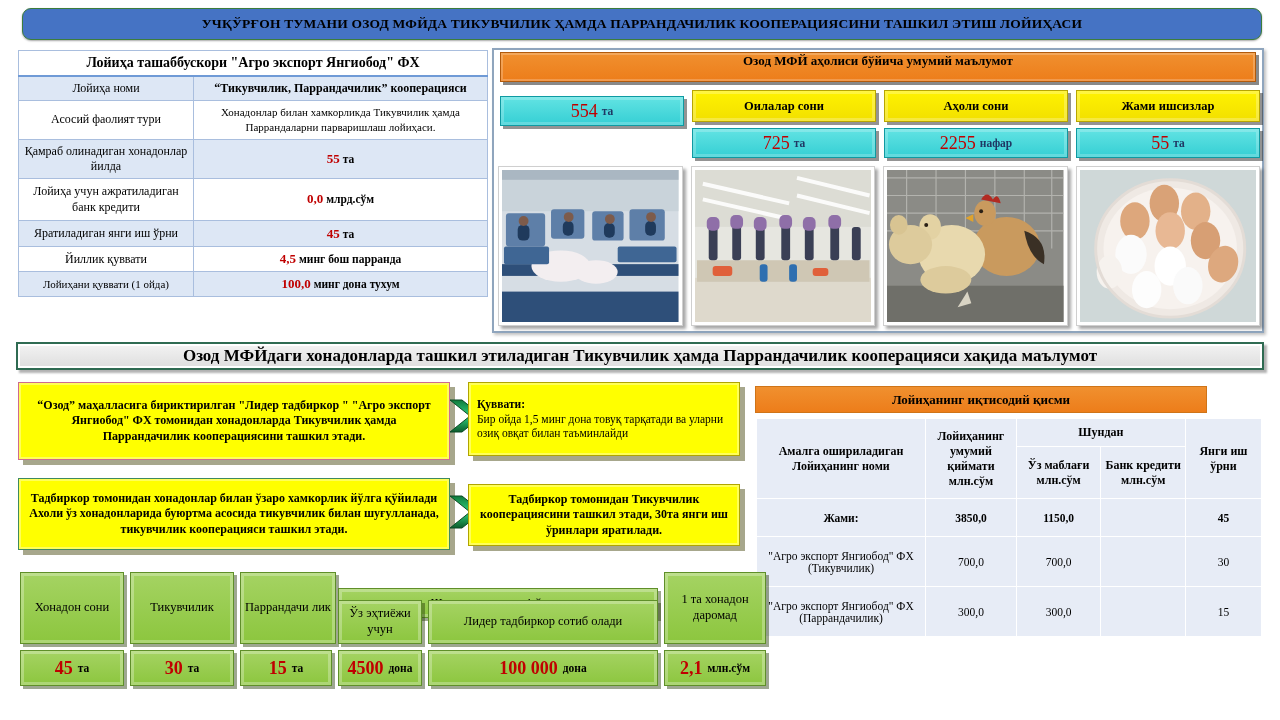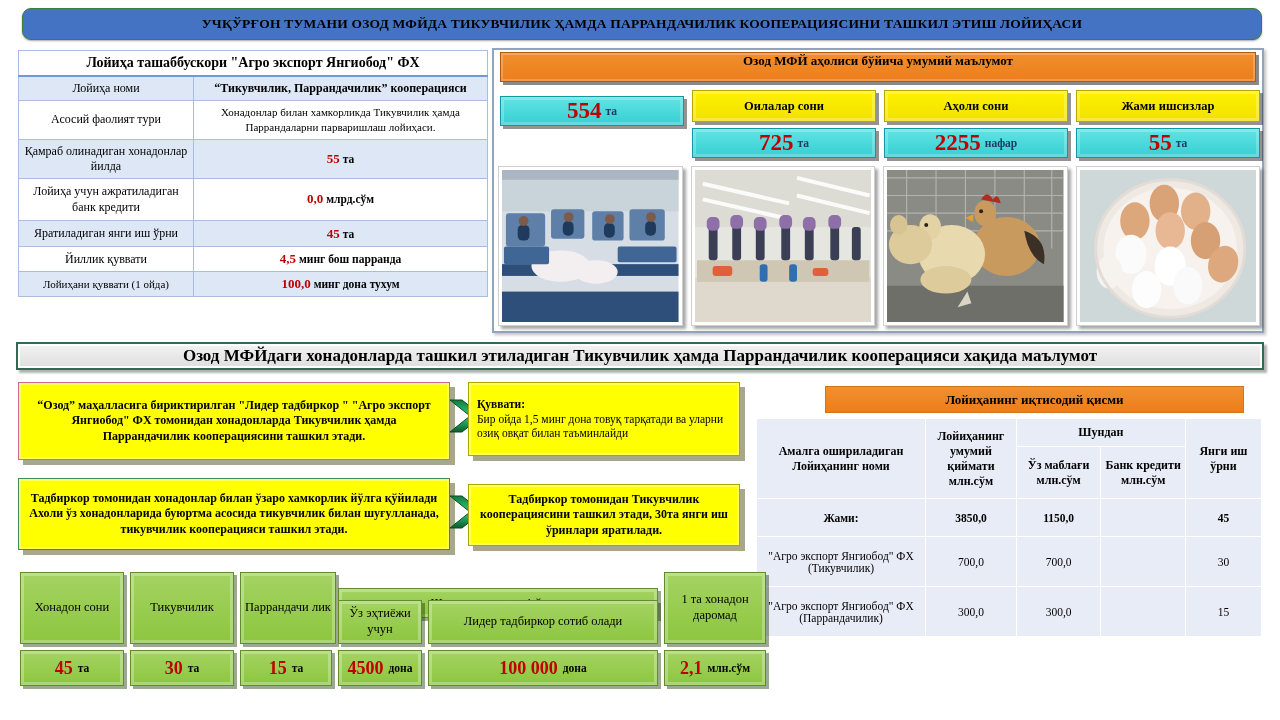--- a/index.html
+++ b/index.html
@@ -59,21 +59,21 @@
     box-shadow: 3px 3px 0 rgba(40,40,40,.5), inset 0 0 0 3px rgba(255,255,255,.25);
     display:flex; align-items:center; justify-content:center;
     font-weight:bold; font-size:12.5px; color:#000;
   }
   .stat-val{
     margin-top:6px; height:30px; background:linear-gradient(#62e3e3,#35cfd4);
     border:1px solid #0f9aa2;
     box-shadow: 3px 3px 0 rgba(40,40,40,.5), inset 0 0 0 3px rgba(255,255,255,.22);
     display:flex; align-items:center; justify-content:center; gap:4px;
   }
-  .stat-num{ color:#c00000; font-weight:bold; font-size:23px; }
+  .stat-num{ color:#c00000; font-weight:normal; font-size:18px; }
   .stat-unit{ color:#1f3864; font-weight:bold; font-size:11.5px; }
 
   
   .photos{ position:absolute; left:498px; top:166px; width:762px; display:flex; gap:8px; }
   .photo{
     flex:1; height:160px; background:#fff; border:1px solid #cfcfcf;
     box-shadow: 3px 3px 3px rgba(0,0,0,.35); padding:3px; overflow:hidden; position:relative;
   }
   .photo .inner{ width:100%; height:100%; position:relative; overflow:hidden; }
 
@@ -103,21 +103,21 @@
 
   .arrow{
     position:absolute; width:40px; height:40px;
   }
   .arrow svg{ width:100%; height:100%; display:block; }
   .arrow.a1{ left:448px; top:396px; }
   .arrow.a2{ left:448px; top:492px; }
 
   
   .econ-head{
-    position:absolute; left:825px; top:386px; width:419px; height:27px;
+    position:absolute; left:755px; top:386px; width:452px; height:27px;
     background:linear-gradient(#f0902f,#ed7d1a); border:1px solid #cf7418;
     display:flex; align-items:center; justify-content:center;
     font-weight:bold; font-size:13px; color:#000;
   }
   .econ-table{
     position:absolute; left:756px; top:418px; width:506px;
     border-collapse:collapse; font-size:11.5px;
   }
   .econ-table th, .econ-table td{
     border:1px solid #ffffff; background:#e7ecf6; text-align:center; vertical-align:middle;

